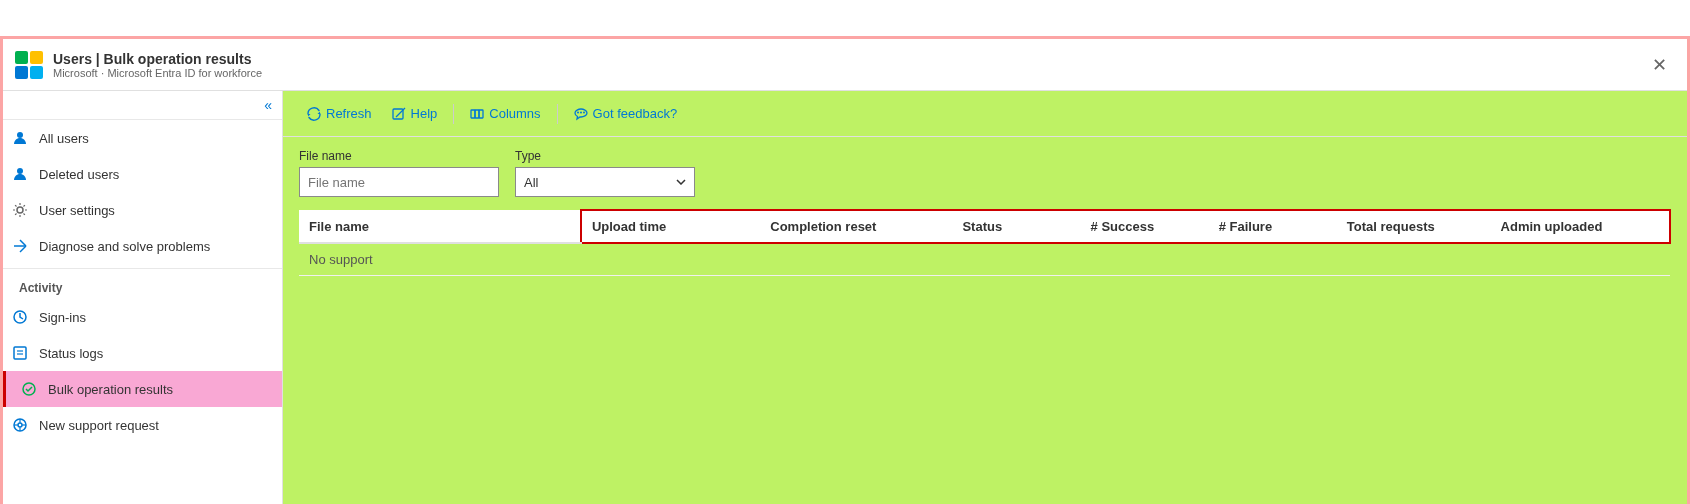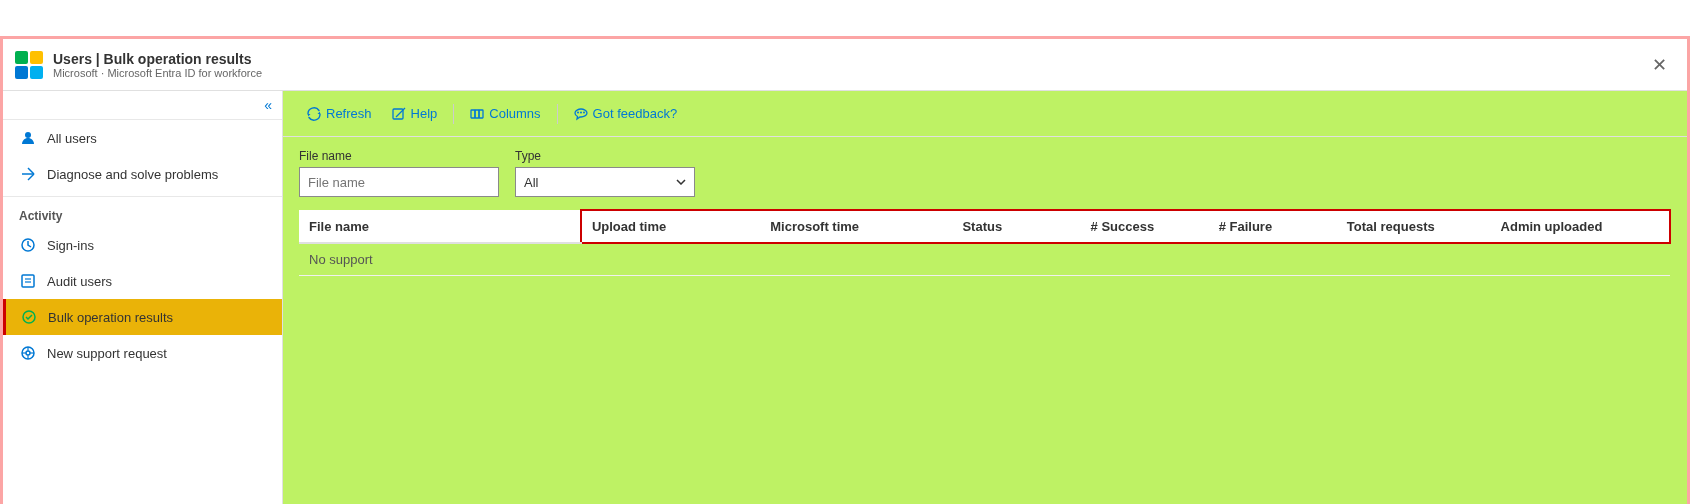--- a/index.html
+++ b/index.html
@@ -16,21 +16,21 @@
     .close-btn { background: none; border: none; cursor: pointer; font-size: 18px; color: #666; padding: 4px 8px; }
 
     
     .main-layout { display: flex; flex: 1; overflow: hidden; }
 
     
     .sidebar { width: 280px; border-right: 1px solid #e0e0e0; background: #fff; display: flex; flex-direction: column; overflow-y: auto; }
     .sidebar-collapse { display: flex; justify-content: flex-end; padding: 6px 10px; border-bottom: 1px solid #e8e8e8; }
     .collapse-btn { background: none; border: none; cursor: pointer; color: #0078d4; font-size: 14px; }
 
-    .nav-item { display: flex; align-items: center; gap: 10px; padding: 9px 16px; cursor: pointer; color: #333; text-decoration: none; }
+    .nav-item { display: flex; align-items: center; gap: 10px; padding: 9px 8px; cursor: pointer; color: #333; text-decoration: none; }
     .nav-icon { width: 18px; height: 18px; display: flex; align-items: center; justify-content: center; flex-shrink: 0; }
 
     .section-header { padding: 12px 16px 4px 16px; font-size: 12px; font-weight: 600; color: #555; border-top: 1px solid #e8e8e8; margin-top: 4px; }
 
     
     .content { flex: 1; display: flex; flex-direction: column; overflow: hidden; background: #bef264; }
 
     
     .toolbar { display: flex; align-items: center; gap: 4px; padding: 10px 16px; border-bottom: 1px solid #e0e0e0; }
     .toolbar-btn { display: flex; align-items: center; gap: 5px; background: none; border: none; cursor: pointer; color: #0078d4; padding: 5px 8px; font-size: 13px; }
@@ -96,20 +96,38 @@
           <svg width="16" height="16" viewBox="0 0 16 16">
               <circle cx="8" cy="5" r="3" fill="#0078d4"></circle>
               <path d="M2 14c0-3.3 2.7-6 6-6s6 2.7 6 6" fill="#0078d4"></path>
             </svg>
         </div>
         <span>All users</span>
       </div>
       <div class="nav-item">
         <div class="nav-icon">
           <svg width="16" height="16" viewBox="0 0 16 16">
+              <circle cx="8" cy="5" r="3" fill="#0078d4"></circle>
+              <path d="M2 14c0-3.3 2.7-6 6-6s6 2.7 6 6" fill="#0078d4"></path>
+            </svg>
+        </div>
+        <span>Deleted users</span>
+      </div>
+      <div class="nav-item">
+        <div class="nav-icon">
+          <svg width="16" height="16" viewBox="0 0 16 16">
+              <circle cx="8" cy="8" r="3" fill="none" stroke="#666" stroke-width="1.5"></circle>
+              <path d="M8 1v2M8 13v2M1 8h2M13 8h2M3.1 3.1l1.4 1.4M11.5 11.5l1.4 1.4M3.1 12.9l1.4-1.4M11.5 4.5l1.4-1.4" stroke="#666" stroke-width="1.2"></path>
+            </svg>
+        </div>
+        <span>User settings</span>
+      </div>
+      <div class="nav-item">
+        <div class="nav-icon">
+          <svg width="16" height="16" viewBox="0 0 16 16">
               <line x1="2" y1="8" x2="14" y2="8" stroke="#0078d4" stroke-width="1.5"></line>
               <line x1="8" y1="2" x2="14" y2="8" stroke="#0078d4" stroke-width="1.5"></line>
               <line x1="8" y1="14" x2="14" y2="8" stroke="#0078d4" stroke-width="1.5"></line>
             </svg>
         </div>
         <span>Diagnose and solve problems</span>
       </div>
 
       <div class="section-header">Activity</div>
 
@@ -123,23 +141,23 @@
         <span>Sign-ins</span>
       </div>
       <div class="nav-item">
         <div class="nav-icon">
           <svg width="16" height="16" viewBox="0 0 16 16">
               <rect x="2" y="2" width="12" height="12" rx="1" fill="none" stroke="#0078d4" stroke-width="1.5"></rect>
               <line x1="5" y1="6" x2="11" y2="6" stroke="#0078d4" stroke-width="1.2"></line>
               <line x1="5" y1="9" x2="11" y2="9" stroke="#0078d4" stroke-width="1.2"></line>
             </svg>
         </div>
-        <span>Audit users</span>
-      </div>
-      <div class="nav-item nav-item-bulk-op" style="background:#eab308; border-left: 3px solid #cc0000; padding-left: 14px;">
+        <span>Status logs</span>
+      </div>
+      <div class="nav-item nav-item-bulk-op" style="background:#f9a8d4; border-left: 3px solid #cc0000; padding-left: 14px;">
         <div class="nav-icon">
           <svg width="16" height="16" viewBox="0 0 16 16">
               <circle cx="8" cy="8" r="6" fill="none" stroke="#00b050" stroke-width="1.5"></circle>
               <path d="M5 8l2 2 4-4" stroke="#00b050" stroke-width="1.5" fill="none"></path>
             </svg>
         </div>
         <span>Bulk operation results</span>
       </div>
 
 
@@ -216,21 +234,21 @@
         <table class="data-table">
           <thead>
             <tr>
               <th style="border-bottom: 2px solid #e0e0e0; min-width: 220px;">
                 <span>File name</span>
               </th>
               <th style="border: 2px solid #cc0000; border-right: none; min-width: 140px;">
                 <span>Upload time</span>
               </th>
               <th style="border-top: 2px solid #cc0000; border-bottom: 2px solid #cc0000; min-width: 150px;">
-                <span>Microsoft time</span>
+                <span>Completion reset</span>
               </th>
               <th style="border-top: 2px solid #cc0000; border-bottom: 2px solid #cc0000; min-width: 100px;">
                 <span>Status</span>
               </th>
               <th style="border-top: 2px solid #cc0000; border-bottom: 2px solid #cc0000; min-width: 100px;">
                 <span># Success</span>
               </th>
               <th style="border-top: 2px solid #cc0000; border-bottom: 2px solid #cc0000; min-width: 100px;">
                 <span># Failure</span>
               </th>

